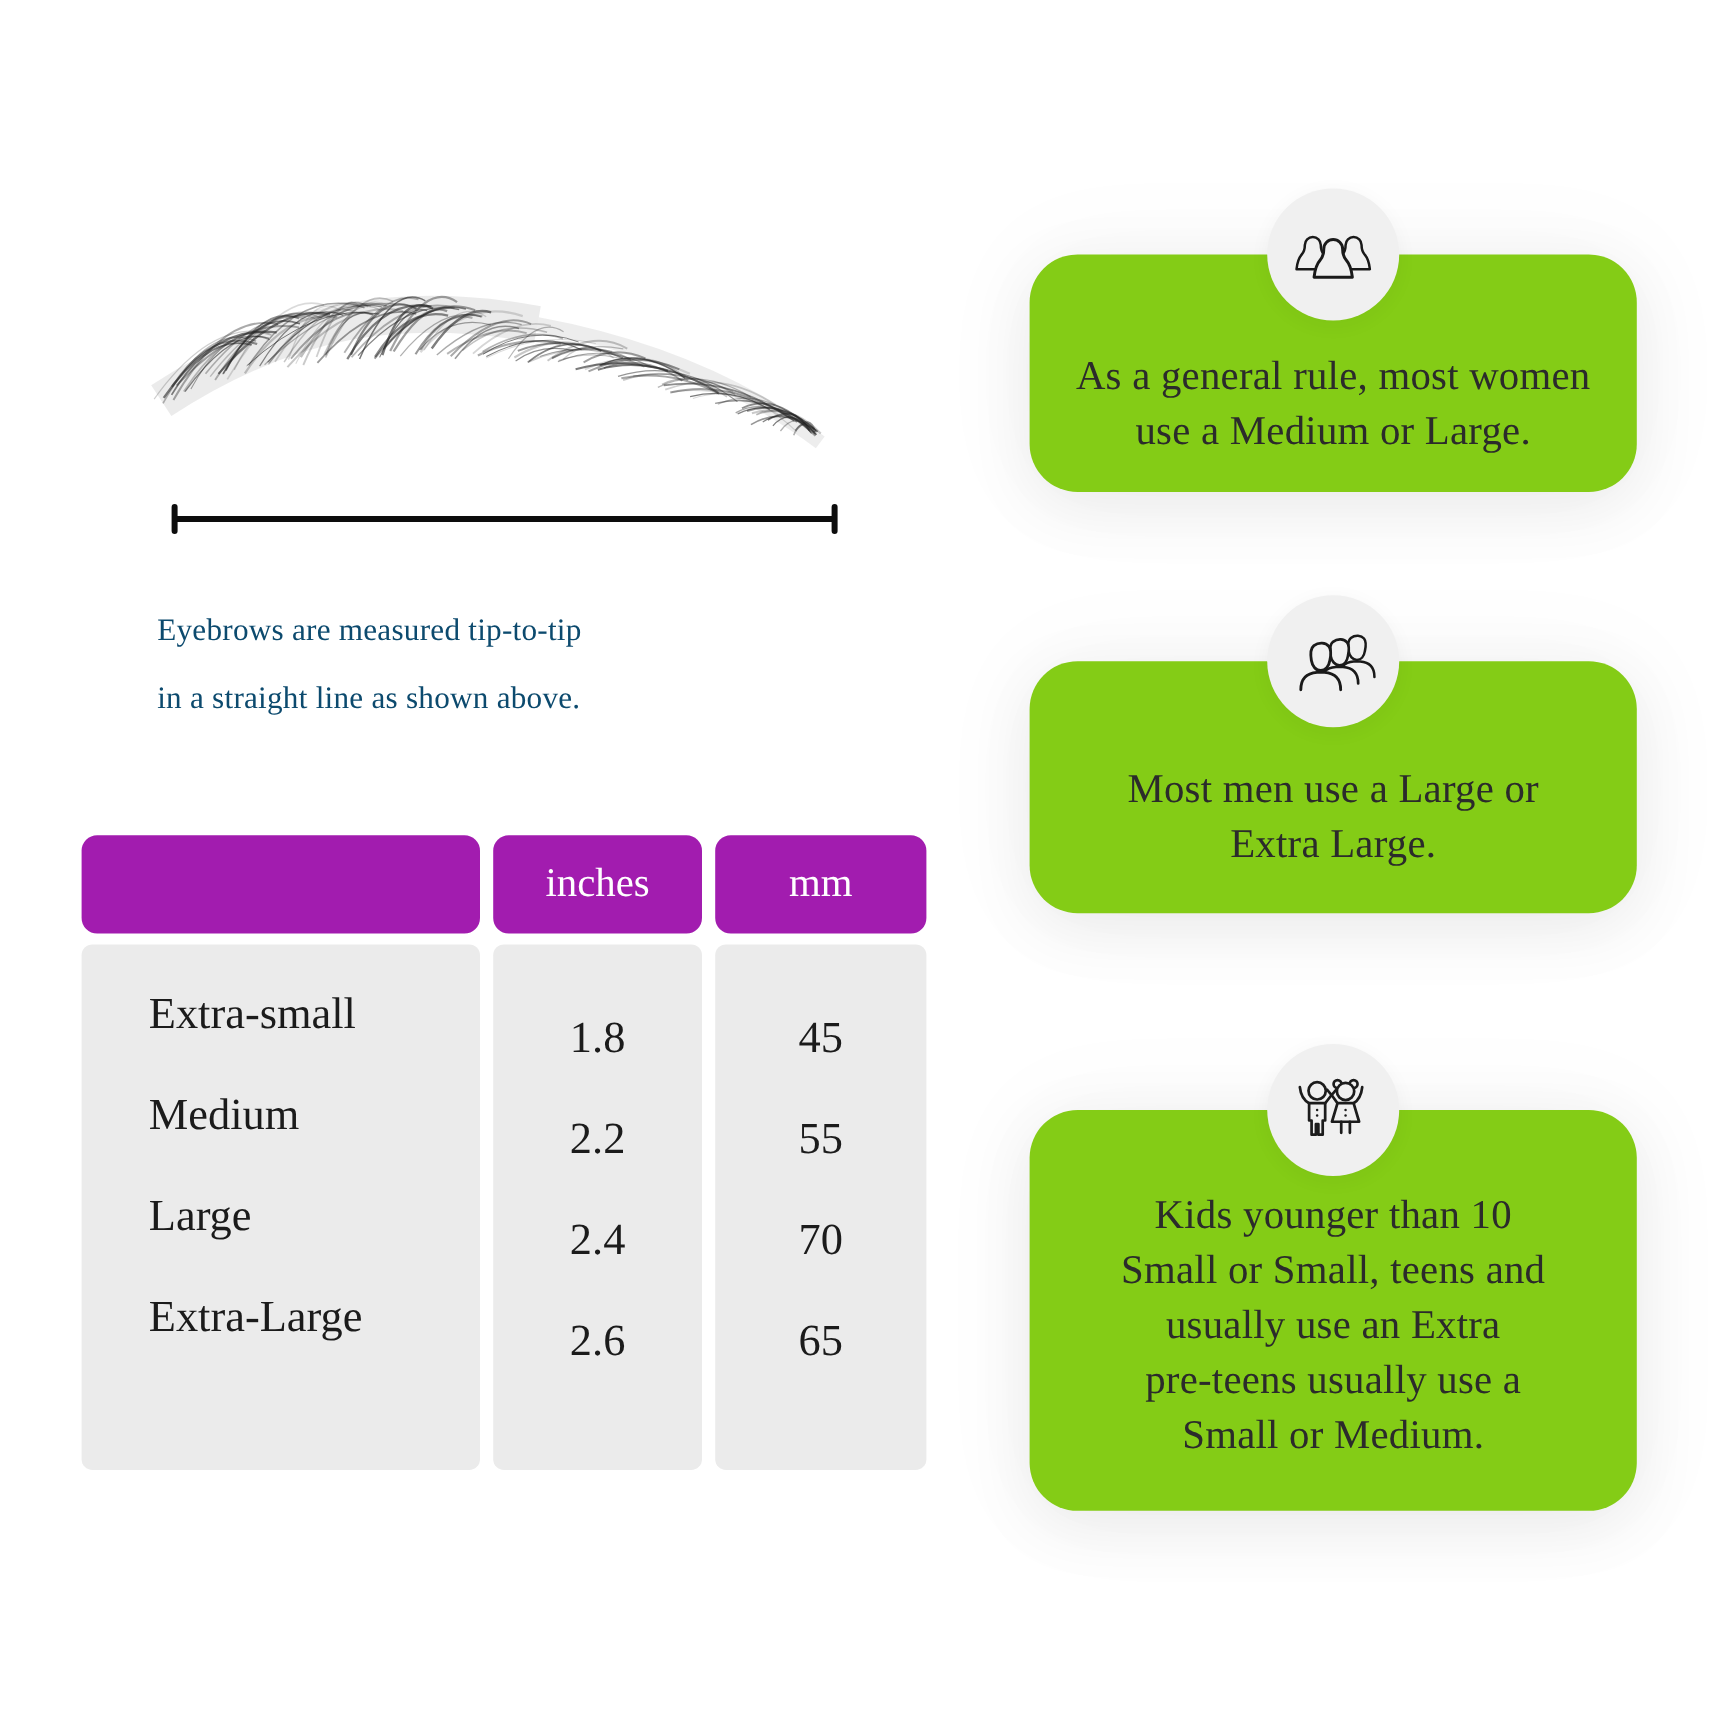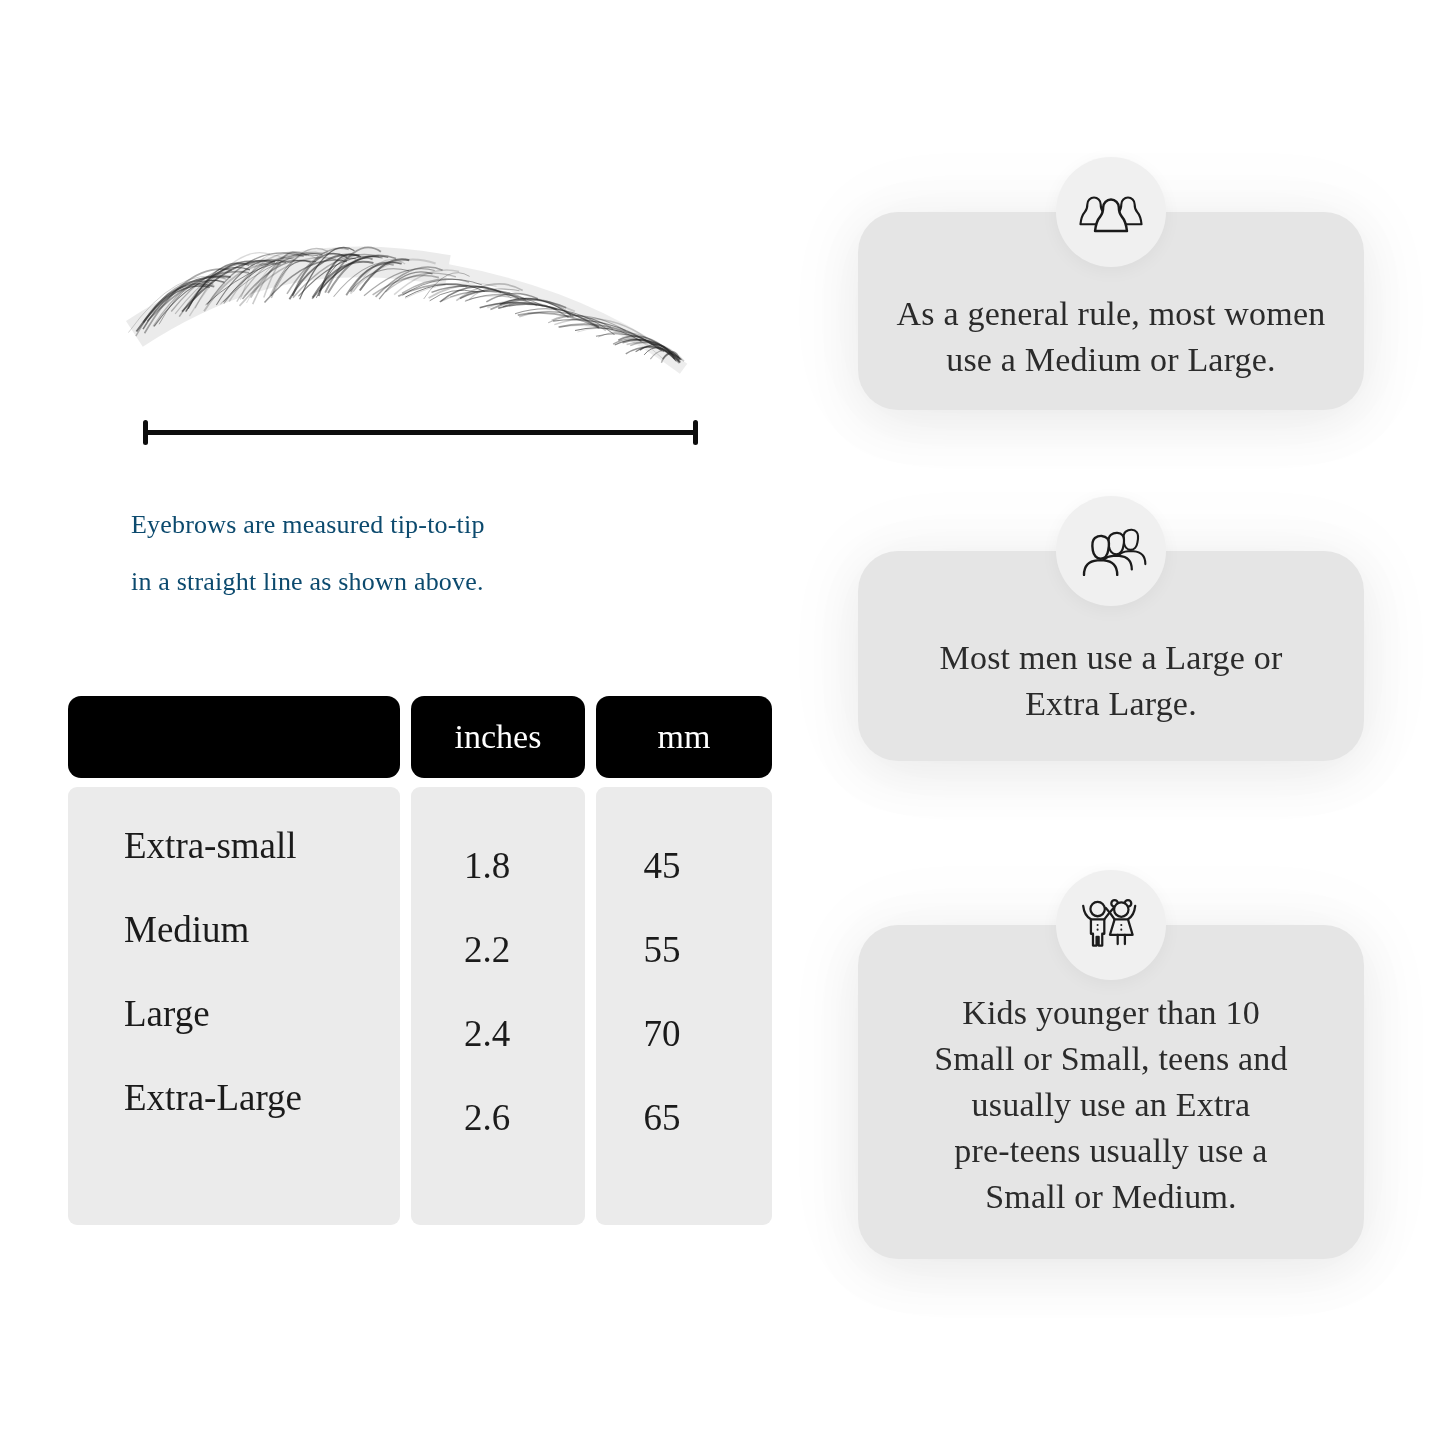--- a/index.html
+++ b/index.html
@@ -42,21 +42,21 @@
 
   
   .size-table { position:absolute; left:68px; top:696px; width:704px; }
   .thead {
     display:grid;
     grid-template-columns:332px 174px 176px;
     column-gap:11px;
   }
   .th {
     height:82px;
-    background:#000000;
+    background:#a21caf;
     border-radius:13px;
     color:#ffffff;
     font-size:34px;
     display:flex; align-items:center; justify-content:center;
   }
   .tbody {
     position:relative;
     margin-top:9px;
     height:438px;
   }
@@ -64,31 +64,32 @@
     position:absolute; top:0; bottom:0;
     background:#ebebeb; border-radius:9px;
   }
   .col-bg.c1 { left:0;     width:332px; }
   .col-bg.c2 { left:343px; width:174px; }
   .col-bg.c3 { left:528px; width:176px; }
   .rows { position:relative; padding-top:16px; }
   .trow {
     display:grid;
     grid-template-columns:332px 174px 176px;
+    column-gap:11px;
     height:84px;
     align-items:center;
   }
   .td { font-size:37px; color:#1b1b1b; }
   .td-size { padding-left:56px; }
   .td-num  { text-align:center;margin-top:40px; }
 
   
   .info-card {
     position:absolute; left:858px; width:506px;
-    background:#e5e5e5;
+    background:#84cc16;
     border-radius:40px;
     box-shadow:0 12px 55px rgba(0,0,0,0.075), 0 0 90px 12px rgba(0,0,0,0.028);
   }
   .card-1 { top:212px; height:198px; }
   .card-2 { top:551px; height:210px; }
   .card-3 { top:925px; height:334px; }
 
   .icon-badge {
     position:absolute; left:50%; top:-55px;
     transform:translateX(-50%);

